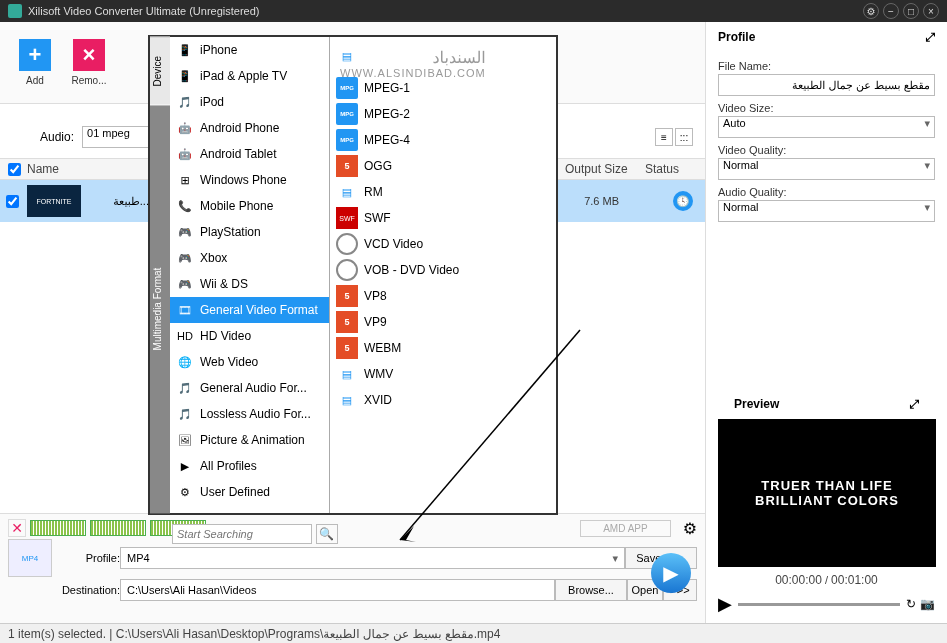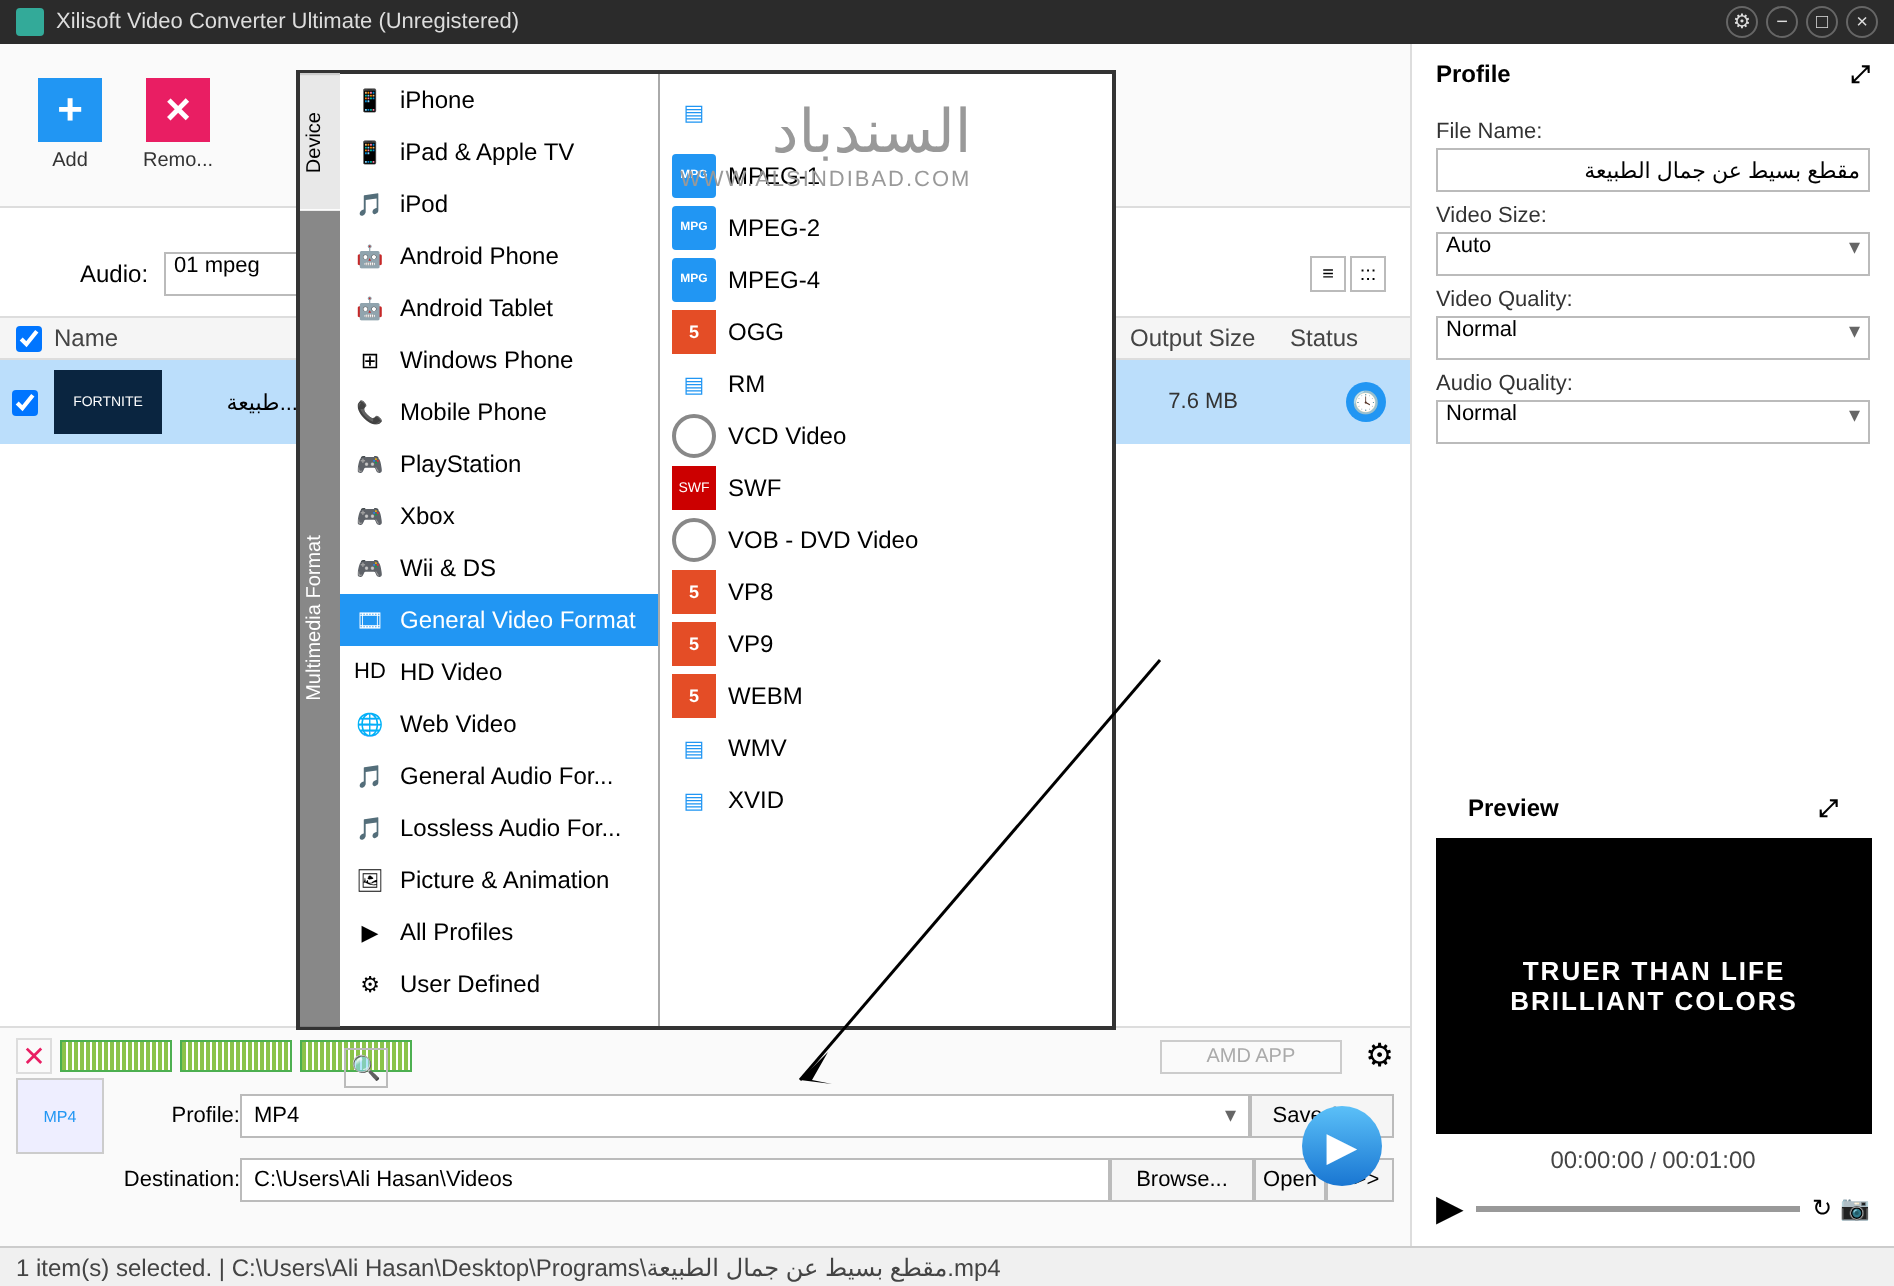--- a/index.html
+++ b/index.html
@@ -61,21 +61,21 @@
 .cat-item .cicon, .fmt-item .ficon { width: 18px; height: 18px; display: flex; align-items: center; justify-content: center; font-size: 11px; }
 .fmt-item .ficon { width: 22px; height: 22px; }
 .fmt-item .ficon.h5 { background: #e44d26; color: #fff; font-weight: bold; font-size: 9px; }
 .fmt-item .ficon.tag { background: #2196f3; color: #fff; font-size: 6px; font-weight: bold; border-radius: 2px; }
 .fmt-item .ficon.film { color: #2196f3; }
 .fmt-item .ficon.disc { border: 2px solid #888; border-radius: 50%; }
 .fmt-item .ficon.swf { background: #c00; color: #fff; font-size: 7px; }
 
 
 .watermark { position: absolute; left: 340px; top: 48px; z-index: 60; color: #999; pointer-events: none; }
-.watermark .ar { font-size: 30px; direction: rtl; }
+.watermark .ar { font-size: 16px; direction: rtl; }
 .watermark .url { font-size: 11px; letter-spacing: 1px; }
 
 
 .arrow-svg { position: absolute; left: 380px; top: 320px; z-index: 60; pointer-events: none; }
 
 .view-toggle { position: absolute; right: 254px; top: 128px; display: flex; gap: 2px; }
 .view-toggle span { width: 18px; height: 18px; border: 1px solid #bbb; display: flex; align-items: center; justify-content: center; font-size: 10px; cursor: pointer; }
 
 
 .bottom { position: absolute; left: 0; right: 242px; bottom: 20px; height: 110px; border-top: 1px solid #ddd; background: #fafafa; padding: 4px 8px; }
@@ -254,26 +254,26 @@
       </div>
       <div class="fmt-item">
         <span class="ficon h5">5</span>
         <span>OGG</span>
       </div>
       <div class="fmt-item">
         <span class="ficon film">▤</span>
         <span>RM</span>
       </div>
       <div class="fmt-item">
+        <span class="ficon swf">SWF</span>
+        <span>SWF</span>
+      </div>
+      <div class="fmt-item">
         <span class="ficon disc"></span>
         <span>VCD Video</span>
-      </div>
-      <div class="fmt-item">
-        <span class="ficon swf">SWF</span>
-        <span>SWF</span>
       </div>
       <div class="fmt-item">
         <span class="ficon disc"></span>
         <span>VOB - DVD Video</span>
       </div>
       <div class="fmt-item">
         <span class="ficon h5">5</span>
         <span>VP8</span>
       </div>
       <div class="fmt-item">
@@ -344,20 +344,21 @@
   <div class="wave-row">
     <span class="cancel">✕</span>
     <div class="wave"></div>
     <div class="wave"></div>
     <div class="wave"></div>
     <div class="amd-badge">AMD APP</div>
     <span class="gear">⚙</span>
   </div>
 
   <div class="search-row" style="position:absolute;left:172px;top:6px">
+    <input placeholder="Start Searching" style="">
     <span class="sbtn">🔍</span>
   </div>
 
   <div class="prof-row">
     <div class="row-thumb">MP4</div>
     <span class="row-lbl">Profile:</span>
     <div class="row-input dropdown-arrow" style="line-height:20px">MP4</div>
     <button class="row-btn">Save As...</button>
   </div>
   <div class="dest-row">

